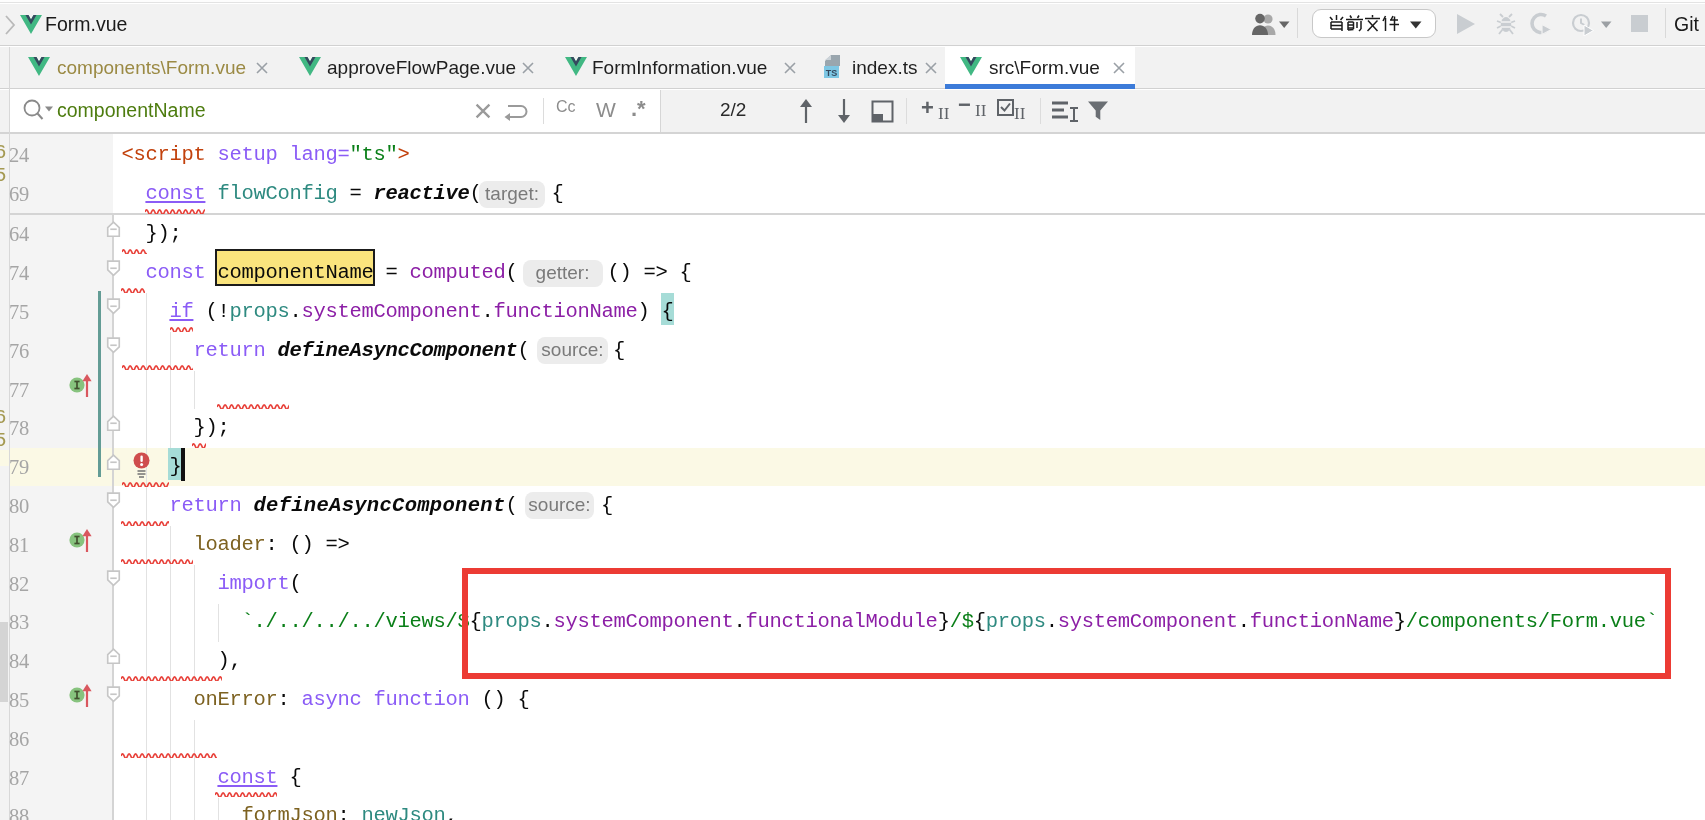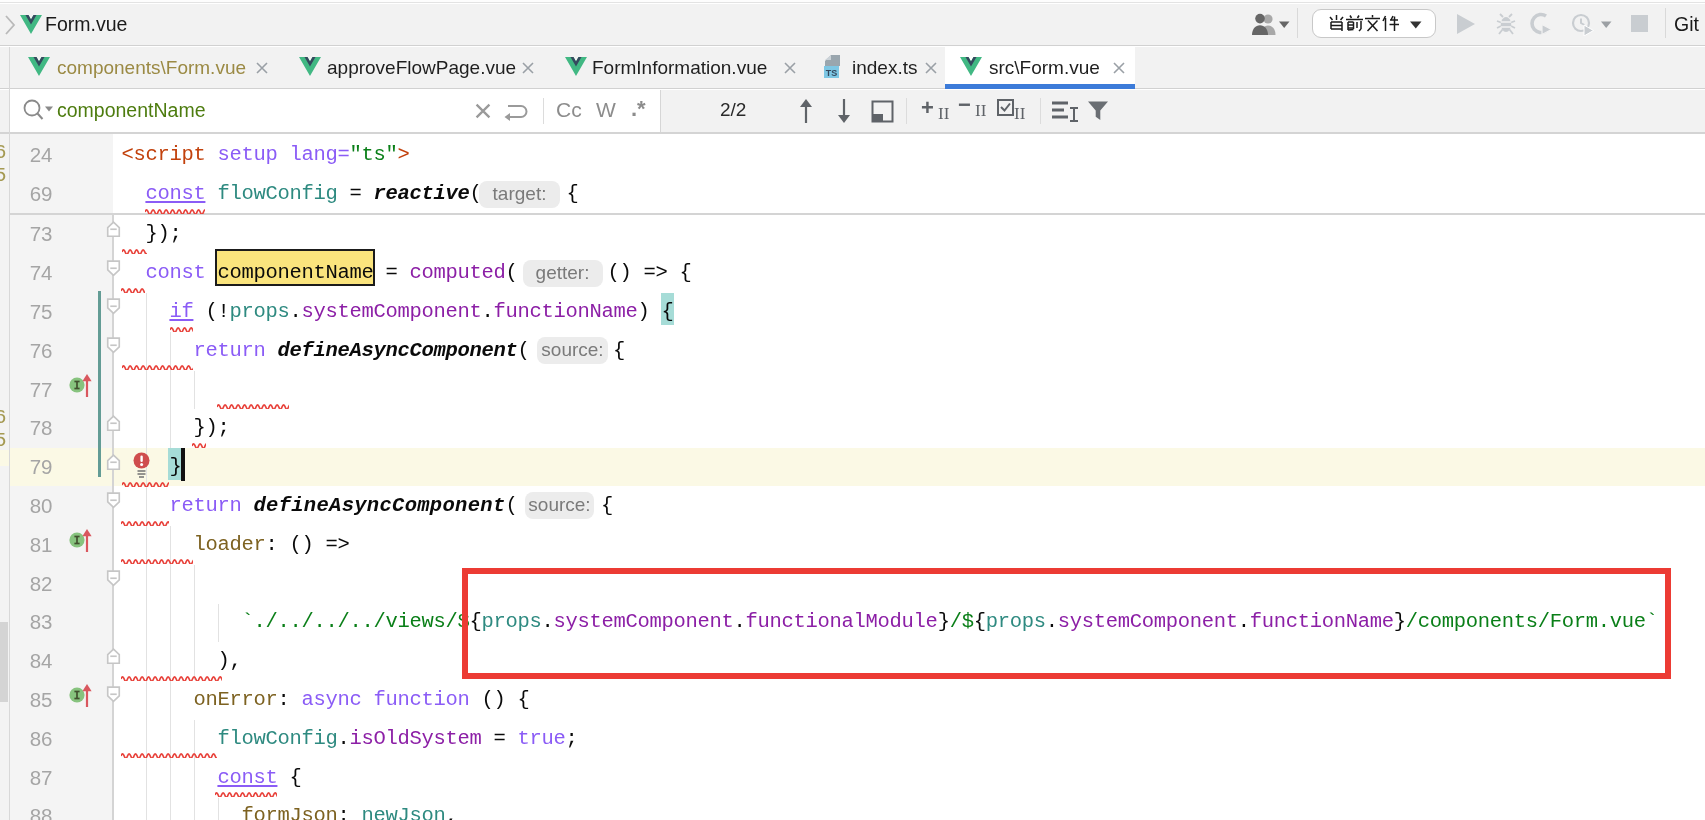--- a/index.html
+++ b/index.html
@@ -1,17 +1,17 @@
 <!DOCTYPE html>
 <html><head><meta charset="utf-8"><style>
 *{margin:0;padding:0;box-sizing:border-box}
 html,body{width:1705px;height:820px;overflow:hidden;background:#fff;font-family:"Liberation Sans",sans-serif;}
 .abs{position:absolute}
 .code{position:absolute;font-family:"Liberation Mono",monospace;font-size:20.5px;letter-spacing:-0.3px;line-height:38.8px;white-space:pre;color:#0a0a0a}
-.num{position:absolute;font-family:Liberation Sans, sans-serif;font-size:20.5px;letter-spacing:-0.3px;line-height:38.8px;color:#a5a5a5;width:43px;text-align:right}
+.num{position:absolute;font-family:Liberation Serif, serif;font-size:20.5px;letter-spacing:-0.3px;line-height:38.8px;color:#a5a5a5;width:43px;text-align:left}
 .inlay{display:inline-block;height:27px;line-height:26px;border-radius:8px;background:#ececec;color:#7a7a7a;font-family:"Liberation Sans",sans-serif;font-size:19px;letter-spacing:0;text-align:center;vertical-align:-0.5px}
 .k{color:#8b5cf6}.t{color:#2e8a80}.p{color:#8c1fa6}.g{color:#0a7f18}.o{color:#7d6221}.tg{color:#c2410c}
 .it{font-style:italic;font-weight:bold}
 .ul{text-decoration:underline;text-underline-offset:2px;text-decoration-thickness:1.5px}
 .tabtx{font-size:19px;color:#1f1f1f}
 svg{display:block}
 </style></head><body>
 <div class="abs" style="left:0;top:0;width:1705px;height:820px">
 <div class="abs" style="left:0;top:0;width:1705px;height:3px;background:#fdfdfd;border-bottom:1px solid #e3e3e3"></div>
 <div class="abs" style="left:0;top:4px;width:1705px;height:42px;background:#f2f2f2;border-bottom:1px solid #d1d1d1"></div>
@@ -163,21 +163,21 @@
     </svg>
 <div class="abs" style="left:57px;top:99px;font-size:19.5px;color:#4d7c0f">componentName</div>
 <svg class="abs" style="left:474px;top:102px" width="18" height="18" viewBox="0 0 14 14">
       <path d="M2 2 L12 12 M12 2 L2 12" stroke="#9a9a9a" stroke-width="1.8" fill="none"></path>
     </svg>
 <svg class="abs" style="left:504px;top:101px" width="27" height="20" viewBox="0 0 27 20">
 <path d="M4 5 H17 A5.5 5.5 0 0 1 17 16 H6" fill="none" stroke="#9a9a9a" stroke-width="2"></path>
 <polygon points="6,12 6,20 0.5,16" fill="#9a9a9a"></polygon>
     </svg>
 <div class="abs" style="left:543px;top:98px;width:1px;height:26px;background:#dcdcdc"></div>
-<div class="abs" style="left:556px;top:98px;font-size:21px;color:#8c8c8c">Cc</div>
+<div class="abs" style="left:556px;top:98px;font-size:16px;color:#8c8c8c">Cc</div>
 <div class="abs" style="left:596px;top:98px;font-size:21px;color:#8c8c8c">W</div>
 <div class="abs" style="left:631px;top:96px;font-size:22px;color:#8c8c8c;font-weight:bold">.*</div>
 <div class="abs" style="left:720px;top:99px;font-size:19px;color:#2a2a2a">2/2</div>
 <svg class="abs" style="left:795px;top:98px" width="22" height="26" viewBox="0 0 22 26">
 <line x1="11" y1="25" x2="11" y2="4" stroke="#5f6368" stroke-width="2.2"></line>
       <polygon points="11,1 17,9 5,9" fill="#5f6368"></polygon>
     </svg>
 <svg class="abs" style="left:833px;top:98px" width="22" height="26" viewBox="0 0 22 26">
 <line x1="11" y1="1" x2="11" y2="22" stroke="#5f6368" stroke-width="2.2"></line>
       <polygon points="11,25 17,17 5,17" fill="#5f6368"></polygon>
@@ -229,21 +229,21 @@
 <div class="abs" style="left:169.7px;top:332.2px;width:1px;height:115.4px;background:#e2e2e2"></div>
 <div class="abs" style="left:169.7px;top:526.2px;width:1px;height:293.8px;background:#e2e2e2"></div>
 <div class="abs" style="left:193.7px;top:371.0px;width:1px;height:37.8px;background:#e2e2e2"></div>
 <div class="abs" style="left:193.7px;top:565.0px;width:1px;height:115.4px;background:#e2e2e2"></div>
 <div class="abs" style="left:193.7px;top:720.2px;width:1px;height:99.8px;background:#e2e2e2"></div>
 <div class="abs" style="left:217.7px;top:603.8px;width:1px;height:37.8px;background:#e2e2e2"></div>
 <div class="abs" style="left:217.7px;top:797.8px;width:1px;height:22.2px;background:#e2e2e2"></div>
 <div class="abs" style="left:112.4px;top:213.8px;width:1.6px;height:606.2px;background:#d4d4d4"></div>
 <div class="num" style="left:9px;top:136.3px">24</div>
 <div class="num" style="left:9px;top:175.1px">69</div>
-<div class="num" style="left:9px;top:215.3px">73</div>
+<div class="num" style="left:9px;top:215.3px">64</div>
 <div class="num" style="left:9px;top:254.1px">74</div>
 <div class="num" style="left:9px;top:292.9px">75</div>
 <div class="num" style="left:9px;top:331.7px">76</div>
 <div class="num" style="left:9px;top:370.5px">77</div>
 <div class="num" style="left:9px;top:409.3px">78</div>
 <div class="num" style="left:9px;top:448.1px">79</div>
 <div class="num" style="left:9px;top:486.9px">80</div>
 <div class="num" style="left:9px;top:525.7px">81</div>
 <div class="num" style="left:9px;top:564.5px">82</div>
 <div class="num" style="left:9px;top:603.3px">83</div>
@@ -336,33 +336,33 @@
         <line x1="4.5" y1="19" x2="12.5" y2="19"></line>
         <line x1="4.5" y1="22" x2="12.5" y2="22"></line>
         <line x1="6" y1="25" x2="11" y2="25"></line>
       </g>
     </svg>
 <div class="abs" style="left:215.4px;top:248.6px;width:160px;height:37.4px;background:#fae47d;border:2px solid #1b1b1b"></div>
 <div class="abs" style="left:660.9px;top:293.2px;width:13.5px;height:32px;background:#a6dcd7"></div>
 <div class="abs" style="left:168px;top:448.4px;width:13.4px;height:32px;background:#a6dcd7"></div>
 <div class="abs" style="left:181.4px;top:448.1px;width:3.5px;height:32.5px;background:#111"></div>
 <div class="code" style="left:121.4px;top:136.3px"><span class="tg">&lt;script</span> <span class="k">setup</span> <span class="k">lang</span><span class="k">=</span><span class="g">"ts"</span><span class="tg">&gt;</span></div>
-<div class="code" style="left:121.4px;top:175.1px">  <span class="k ul">const</span> <span class="t">flowConfig</span> = <span class="it">reactive</span>(<span class="inlay" style="width:81px;margin-left:-2.5px;margin-right:6.5px">target:</span>{</div>
+<div class="code" style="left:121.4px;top:175.1px">  <span class="k ul">const</span> <span class="t">flowConfig</span> = <span class="it">reactive</span>(<span class="inlay" style="width:66px;margin-left:-2.5px;margin-right:6.5px">target:</span>{</div>
 <div class="code" style="left:121.4px;top:215.3px">  });</div>
 <div class="code" style="left:121.4px;top:292.9px">    <span class="k ul">if</span> (!<span class="t">props</span>.<span class="p">systemComponent</span>.<span class="p">functionName</span>) {</div>
 <div class="code" style="left:121.4px;top:254.1px">  <span class="k">const</span> componentName = <span class="p">computed</span>(<span class="inlay" style="width:80px;margin-left:5px;margin-right:5px">getter:</span>() =&gt; {</div>
 <div class="code" style="left:121.4px;top:331.7px">      <span class="k">return</span> <span class="it">defineAsyncComponent</span>(<span class="inlay" style="width:71px;margin-left:7.5px;margin-right:5px">source:</span>{</div>
 <div class="code" style="left:121.4px;top:409.3px">      });</div>
 <div class="code" style="left:121.4px;top:448.1px">    }</div>
 <div class="code" style="left:121.4px;top:486.9px">    <span class="k">return</span> <span class="it" style="letter-spacing:0.3px">defineAsyncComponent</span>(<span class="inlay" style="width:69px;margin-left:7.5px;margin-right:7px">source:</span>{</div>
 <div class="code" style="left:121.4px;top:525.7px">      <span class="o">loader</span>: () =&gt;</div>
+<div class="code" style="left:121.4px;top:564.5px">        <span class="k">import</span>(</div>
 <div class="code" style="left:121.4px;top:603.3px">          <span class="g">`./../../../views/</span><span class="g">$</span>{<span class="t">props</span>.<span class="p">systemComponent</span>.<span class="p">functionalModule</span>}<span class="g">/</span><span class="g">$</span>{<span class="t">props</span>.<span class="p">systemComponent</span>.<span class="p">functionName</span>}<span class="g">/components/Form.vue`</span></div>
 <div class="code" style="left:121.4px;top:642.1px">        ),</div>
 <div class="code" style="left:121.4px;top:680.9px">      <span class="o">onError</span>: <span class="k">async</span> <span class="k">function</span> () {</div>
-<div class="code" style="left:121.4px;top:719.7px">        <span class="t">flowConfig</span>.<span class="p">isOldSystem</span> = <span class="k">true</span>;</div>
 <div class="code" style="left:121.4px;top:758.5px">        <span class="k ul">const</span> {</div>
 <div class="code" style="left:121.4px;top:797.3px">          <span class="o">formJson</span>: <span class="t">newJson</span>,</div>
 <svg class="abs" style="left:145px;top:205.8px" width="60" height="8" viewBox="0 0 60 8">
       <path d="M0,6 Q1.6,1.6 3.2,6 T6.5,6 Q8.1,1.6 9.8,6 T13.0,6 Q14.6,1.6 16.2,6 T19.5,6 Q21.1,1.6 22.8,6 T26.0,6 Q27.6,1.6 29.2,6 T32.5,6 Q34.1,1.6 35.8,6 T39.0,6 Q40.6,1.6 42.2,6 T45.5,6 Q47.1,1.6 48.8,6 T52.0,6 Q53.6,1.6 55.2,6 T58.5,6 Q60.1,1.6 61.8,6 T65.0,6" fill="none" stroke="#e8423b" stroke-width="1.7"></path>
     </svg>
 <svg class="abs" style="left:122px;top:246.0px" width="25" height="8" viewBox="0 0 25 8">
       <path d="M0,6 Q1.6,1.6 3.2,6 T6.5,6 Q8.1,1.6 9.8,6 T13.0,6 Q14.6,1.6 16.2,6 T19.5,6 Q21.1,1.6 22.8,6 T26.0,6" fill="none" stroke="#e8423b" stroke-width="1.7"></path>
     </svg>
 <svg class="abs" style="left:121px;top:284.8px" width="24" height="8" viewBox="0 0 24 8">
       <path d="M0,6 Q1.6,1.6 3.2,6 T6.5,6 Q8.1,1.6 9.8,6 T13.0,6 Q14.6,1.6 16.2,6 T19.5,6 Q21.1,1.6 22.8,6 T26.0,6" fill="none" stroke="#e8423b" stroke-width="1.7"></path>

